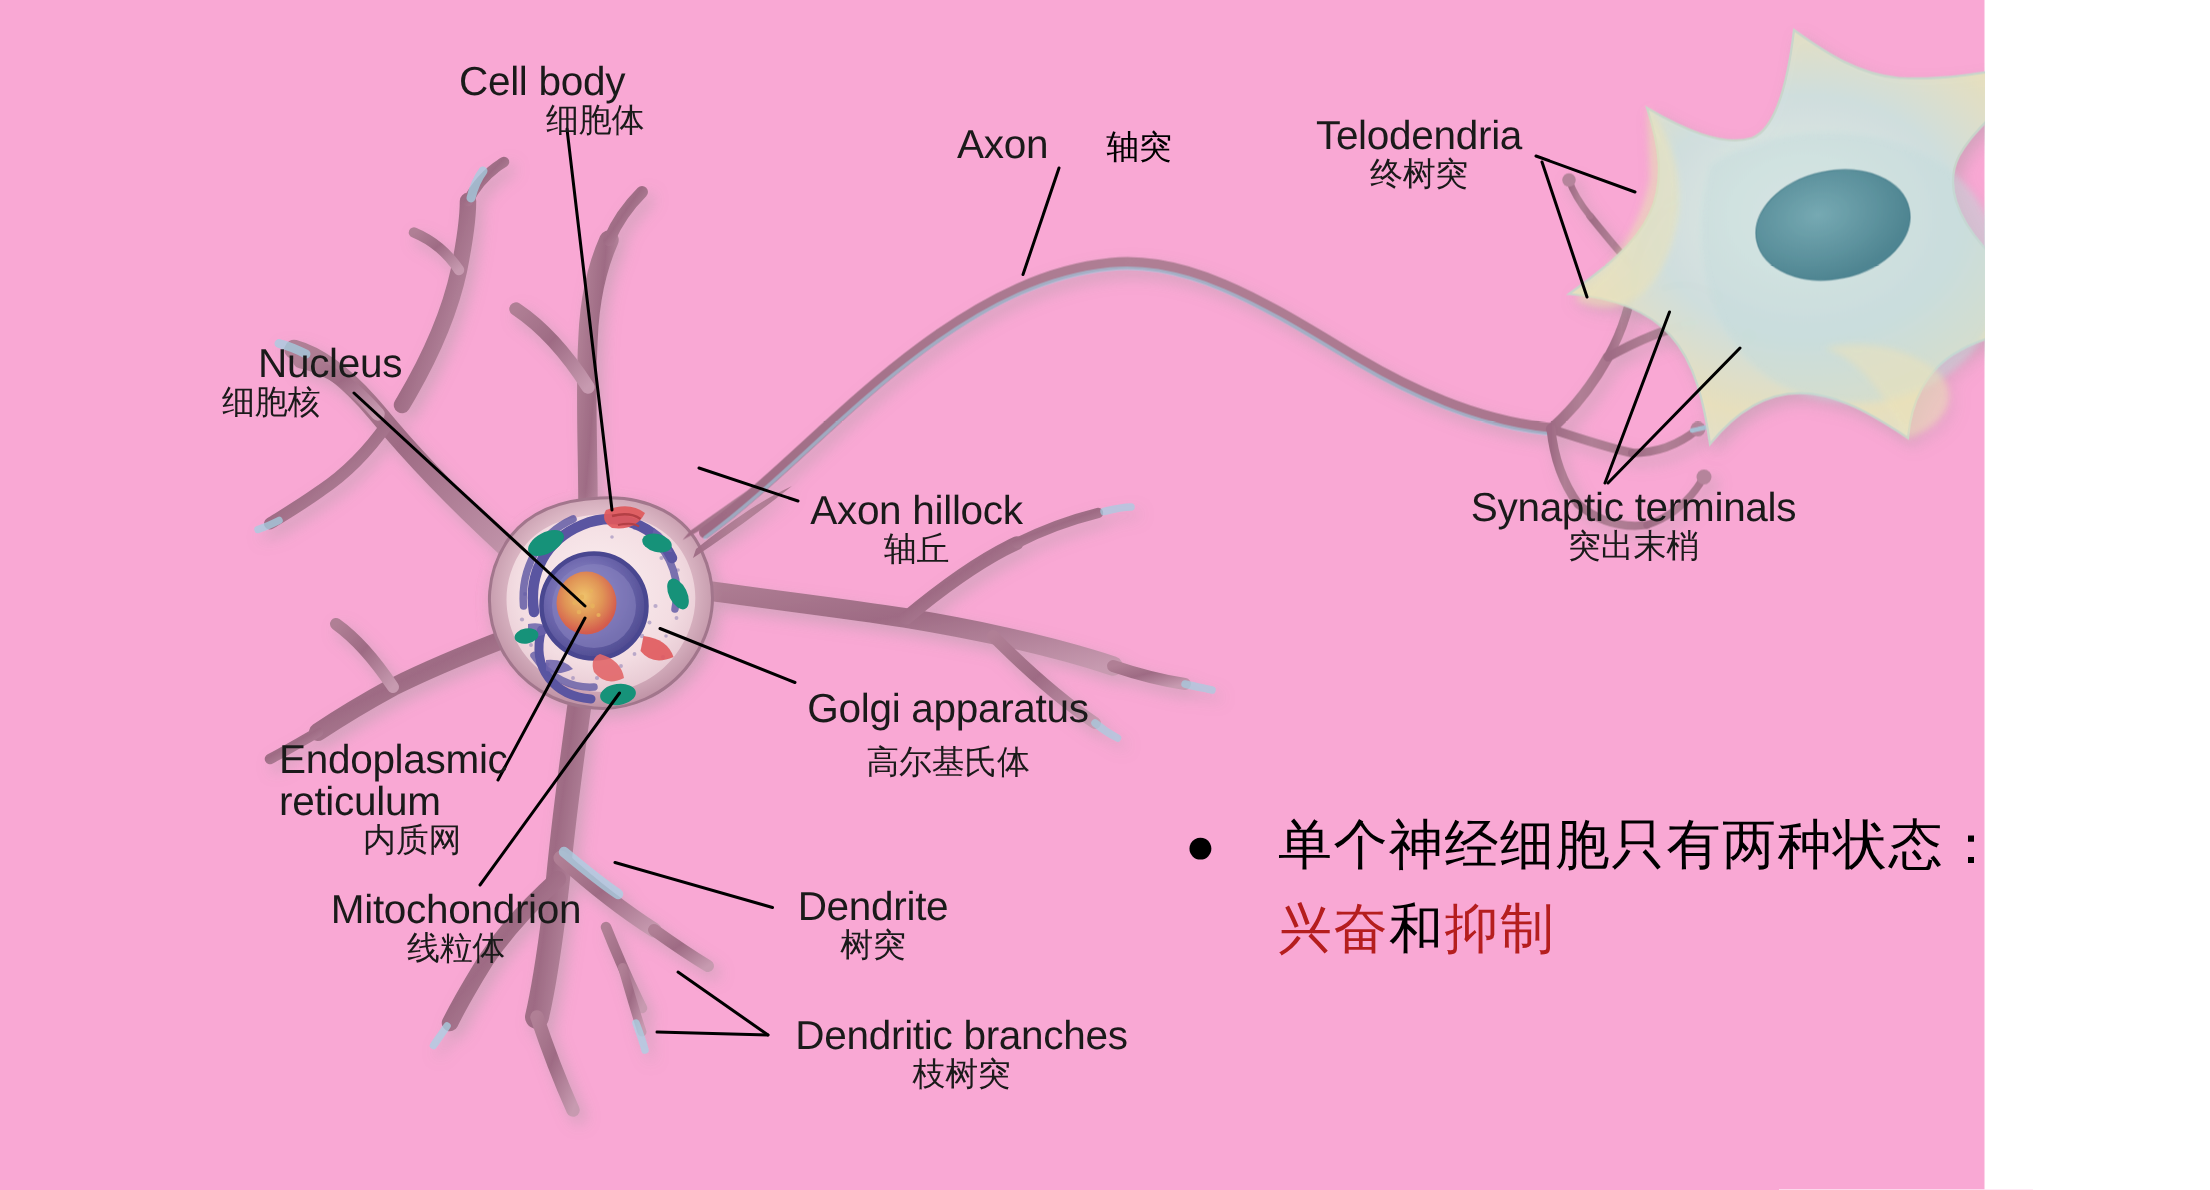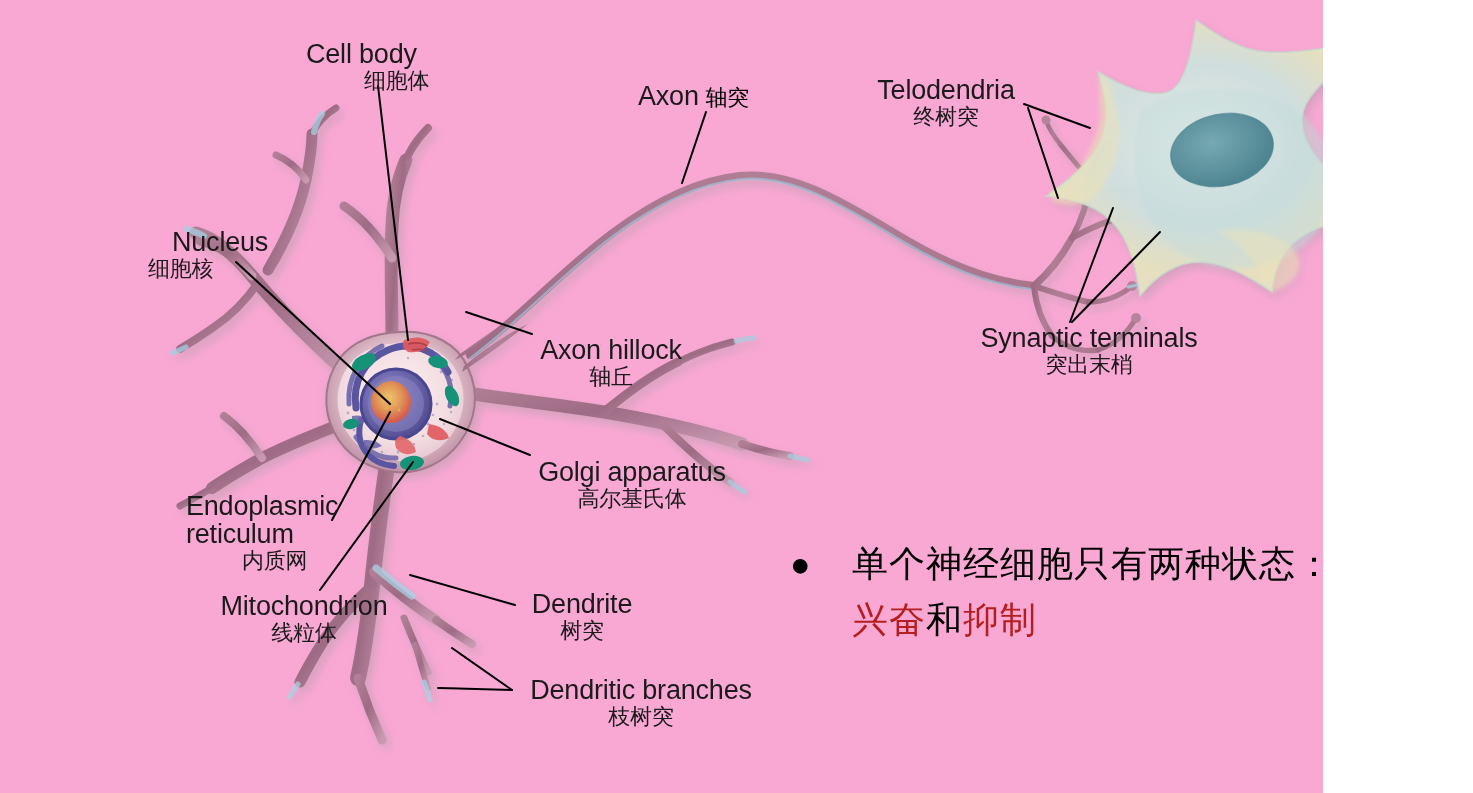--- a/index.html
+++ b/index.html
@@ -36,20 +36,21 @@
     color: #1a1a1a;
   }
   .zh {
     font-family: "DejaVu Serif", "Liberation Serif", serif;
     font-size: 22px;
     color: #1a1a1a;
   }
   .inline-zh {
     font-family: "DejaVu Serif", "Liberation Serif", serif;
     font-size: 22px;
+    padding-left: 32px;
   }
   .ctr { text-align: center; }
   .lft { text-align: left; }
 
   
   #statement {
     position: absolute;
     left: 790px;
     top: 536px;
     width: 640px;
@@ -390,28 +391,28 @@
   <div class="label ctr" style="left:868px; top:76px; width:156px;">
     <div class="en">Telodendria</div>
     <div class="zh" style="margin-top:2px;">终树突</div>
   </div>
 
   <div class="label ctr" style="left:972px; top:324px; width:234px;">
     <div class="en">Synaptic terminals</div>
     <div class="zh" style="margin-top:2px;">突出末梢</div>
   </div>
 
-  <div class="label ctr" style="left:534px; top:336px; width:154px;">
+  <div class="label ctr" style="left:534px; top:326px; width:154px;">
     <div class="en">Axon hillock</div>
     <div class="zh" style="margin-top:2px;">轴丘</div>
   </div>
 
   <div class="label ctr" style="left:532px; top:458px; width:200px;">
     <div class="en">Golgi apparatus</div>
-    <div class="zh" style="margin-top:2px;">高尔基氏体</div>
+    <div class="zh" style="margin-top:12px;">高尔基氏体</div>
   </div>
 
   <div class="label lft" style="left:186px; top:492px;">
     <div class="en">Endoplasmic</div>
     <div class="en">reticulum</div>
     <div class="zh" style="margin-left:56px; margin-top:2px;">内质网</div>
   </div>
 
   <div class="label ctr" style="left:204px; top:592px; width:200px;text-align:center;">
     <div class="en">Mitochondrion</div>

